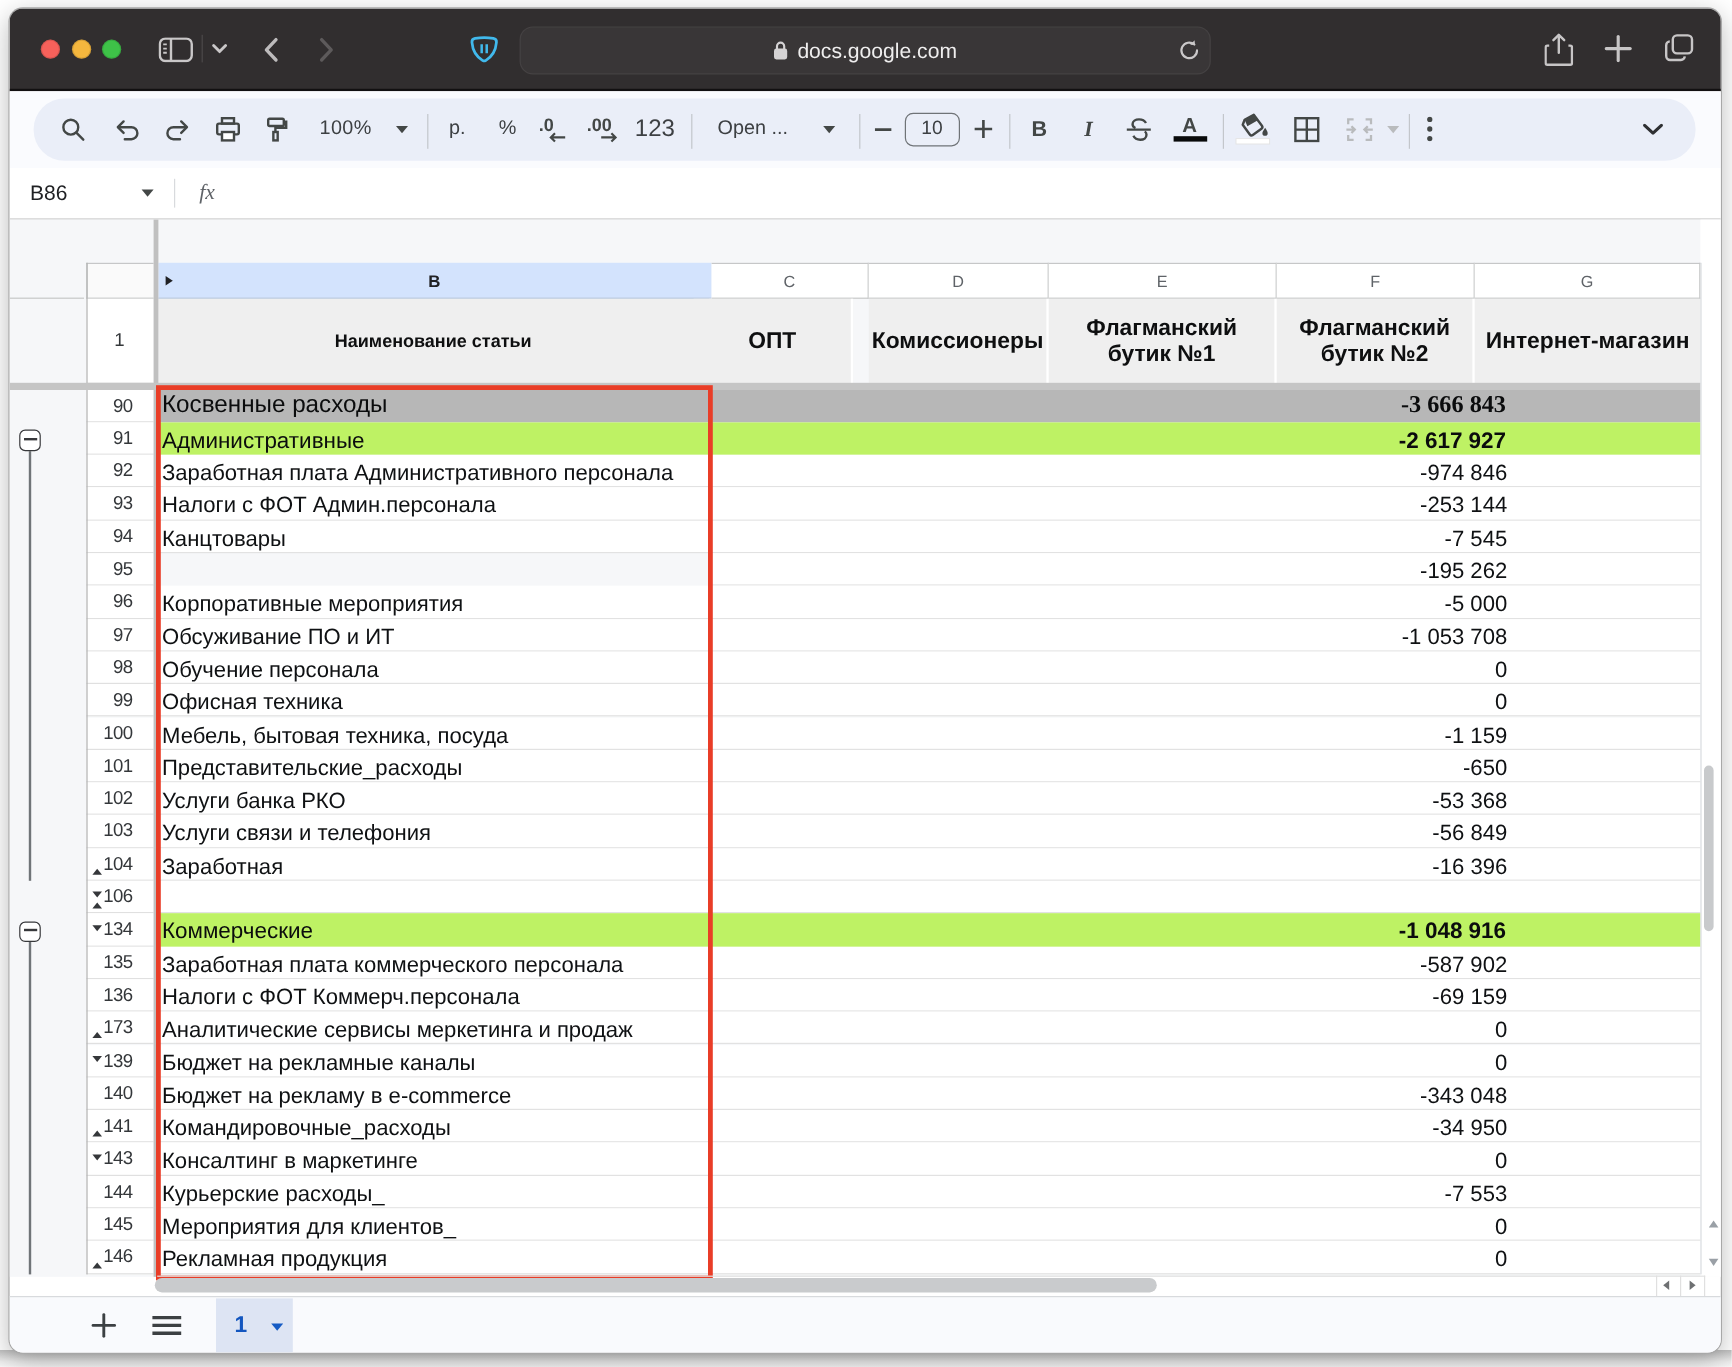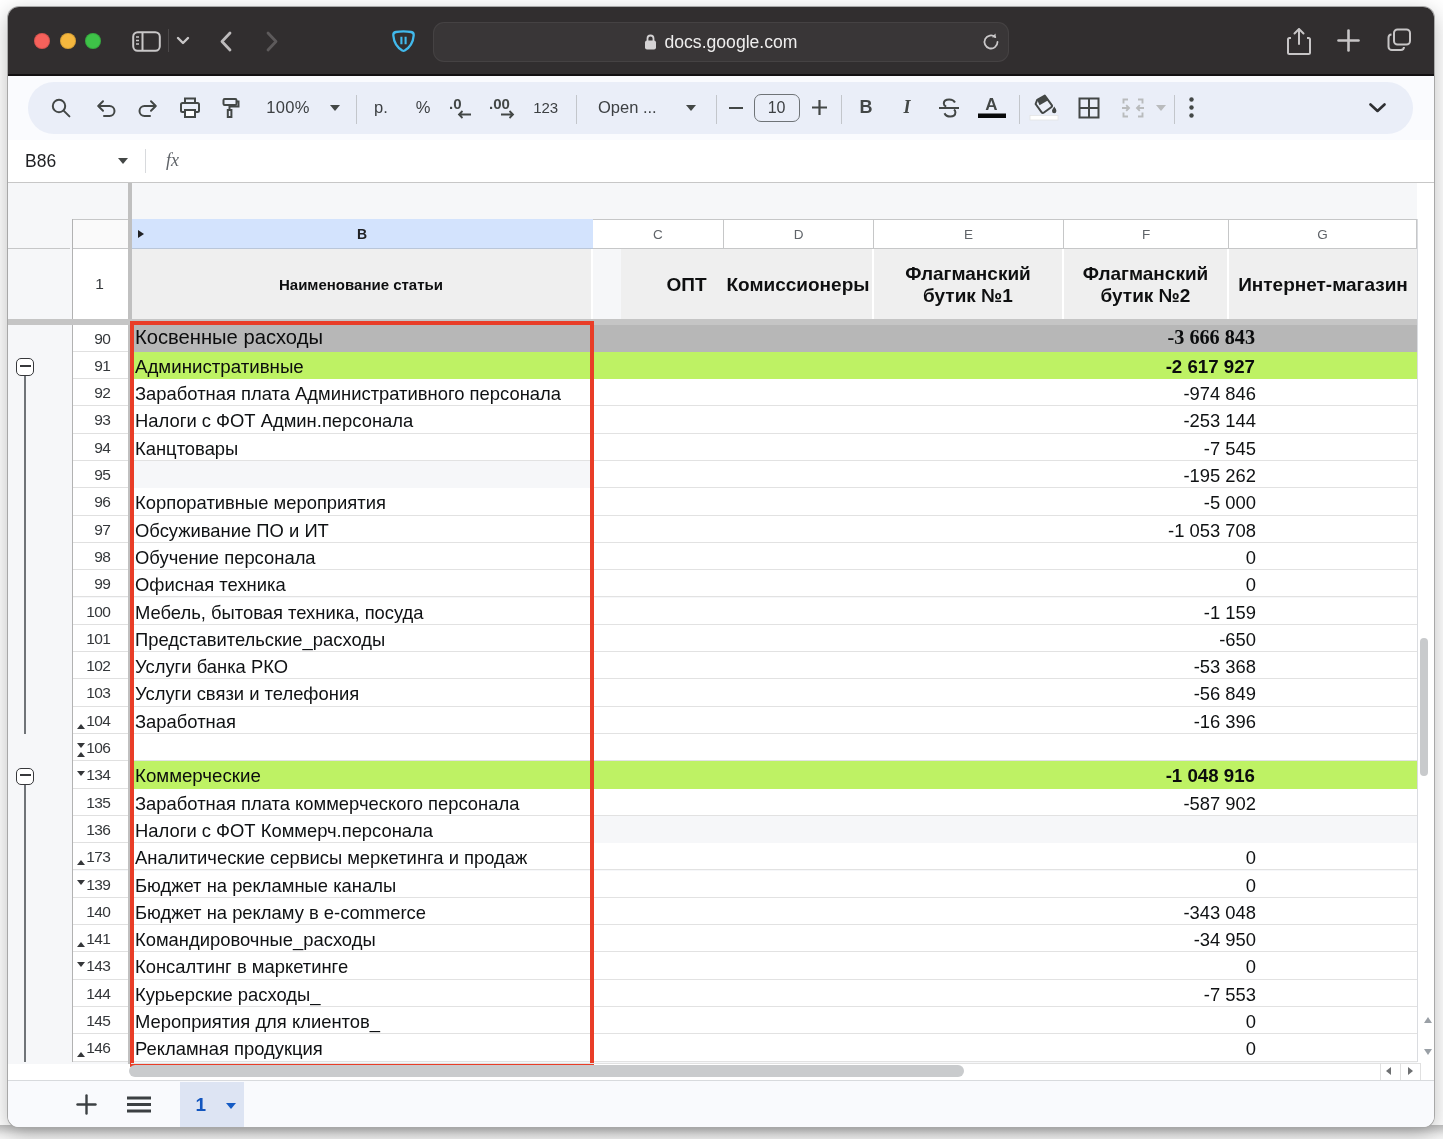--- a/index.html
+++ b/index.html
@@ -166,21 +166,21 @@
           <path d="M24 19.5 H12 M15.5 16 L12 19.5 L15.5 23" fill="none" stroke="#434746" stroke-width="1.8"></path>
         </svg>
       </div>
     <div class="ti" style="left:477.0px;width:40px;align-items:center;">
         <svg width="36" height="26" viewBox="0 0 36 26">
           <text x="2" y="14" font-size="15" font-weight="bold" fill="#434746" font-family="Liberation Sans">.00</text>
           <path d="M14 19.5 H26 M22.5 16 L26 19.5 L22.5 23" fill="none" stroke="#434746" stroke-width="1.8"></path>
         </svg>
       </div>
     <div class="ti" style="left:517.7px;width:40px;">
-        <span class="tt" style="font-size:15px">123</span>
+        <span class="tt" style="font-size:20px">123</span>
       </div>
     <div class="tsep" style="left:568px;"></div>
     <div class="ti" style="left:590px;width:80px;justify-content:flex-start;">
         <span class="tt" style="font-size:16.5px;color:#3d4043">Open ...</span>
       </div>
     <div class="ti" style="left:677px;width:12px;">
         <div class="arr"></div>
       </div>
     <div class="tsep" style="left:707.7px;"></div>
     <div class="ti" style="left:718.0px;width:20px;">
@@ -271,21 +271,21 @@
     <div class="abs" style="left:123.5px;top:36.3px;width:461px;height:30.1px;background:#d3e3fd;box-sizing:border-box;border-bottom:1px solid #b9c6d9;display:flex;align-items:center;justify-content:center;color:#202124;font-size:14px;font-weight:bold;">B</div>
     <div class="abs" style="left:130px;top:47px;width:0;height:0;border-top:4.5px solid transparent;border-bottom:4.5px solid transparent;border-left:6.5px solid #202124;"></div>
     <div class="chead" style="left:584.5px;width:131.5px;">C</div>
     <div class="chead" style="left:716px;width:150px;">D</div>
     <div class="chead" style="left:866px;width:190px;">E</div>
     <div class="chead" style="left:1056px;width:165px;">F</div>
     <div class="chead" style="left:1221px;width:188px;">G</div>
 
     <div class="ncol">1</div>
     <div class="h1" style="left:123.5px;width:461px;font-size:15px;">Наименование статьи</div>
-    <div class="h1" style="left:613px;width:133px;font-size:19px;">ОПТ</div>
+    <div class="h1" style="left:570px;width:133px;font-size:19px;">ОПТ</div>
     <div class="h1" style="left:716px;width:150px;font-size:19px;">Комиссионеры</div>
     <div class="h1" style="left:866px;width:190px;font-size:19px;line-height:21.5px;">Флагманский<br>бутик №1</div>
     <div class="h1" style="left:1056px;width:165px;font-size:19px;line-height:21.5px;">Флагманский<br>бутик №2</div>
     <div class="h1" style="left:1221px;width:188px;font-size:19px;border-right:none;">Интернет-магазин</div>
 
 <div class="ncell" style="top:141.5px">90</div>
       <div class="band bgrey" style="top:141.5px">
         <div class="bt btg">Косвенные расходы</div>
         <div class="bv bvg">-3 666 843</div>
       </div>
@@ -342,20 +342,21 @@
       <div class="mark mkd" style="top:587.5px"></div>
       <div class="band bblue" style="top:578.3px">
         <div class="bt">Коммерческие</div>
         <div class="bv">-1 048 916</div>
       </div>
 <div class="ncell" style="top:605.6px">135</div>
       <div class="bcell" style="top:605.6px">Заработная плата коммерческого персонала</div>
       <div class="vcell" style="top:605.6px">-587 902</div>
 <div class="ncell" style="top:632.9px">136</div>
       <div class="bcell" style="top:632.9px">Налоги с ФОТ Коммерч.персонала</div>
+      <div class="vcell" style="top:632.9px">-69 159</div>
 <div class="ncell" style="top:660.2px">173</div>
       <div class="mark mku" style="top:677.4px"></div>
       <div class="bcell" style="top:660.2px">Аналитические сервисы меркетинга и продаж</div>
       <div class="vcell" style="top:660.2px">0</div>
 <div class="ncell" style="top:687.5px">139</div>
       <div class="mark mkd" style="top:696.7px"></div>
       <div class="bcell" style="top:687.5px">Бюджет на рекламные каналы</div>
       <div class="vcell" style="top:687.5px">0</div>
 <div class="ncell" style="top:714.8px">140</div>
       <div class="bcell" style="top:714.8px">Бюджет на рекламу в e-commerce</div>

